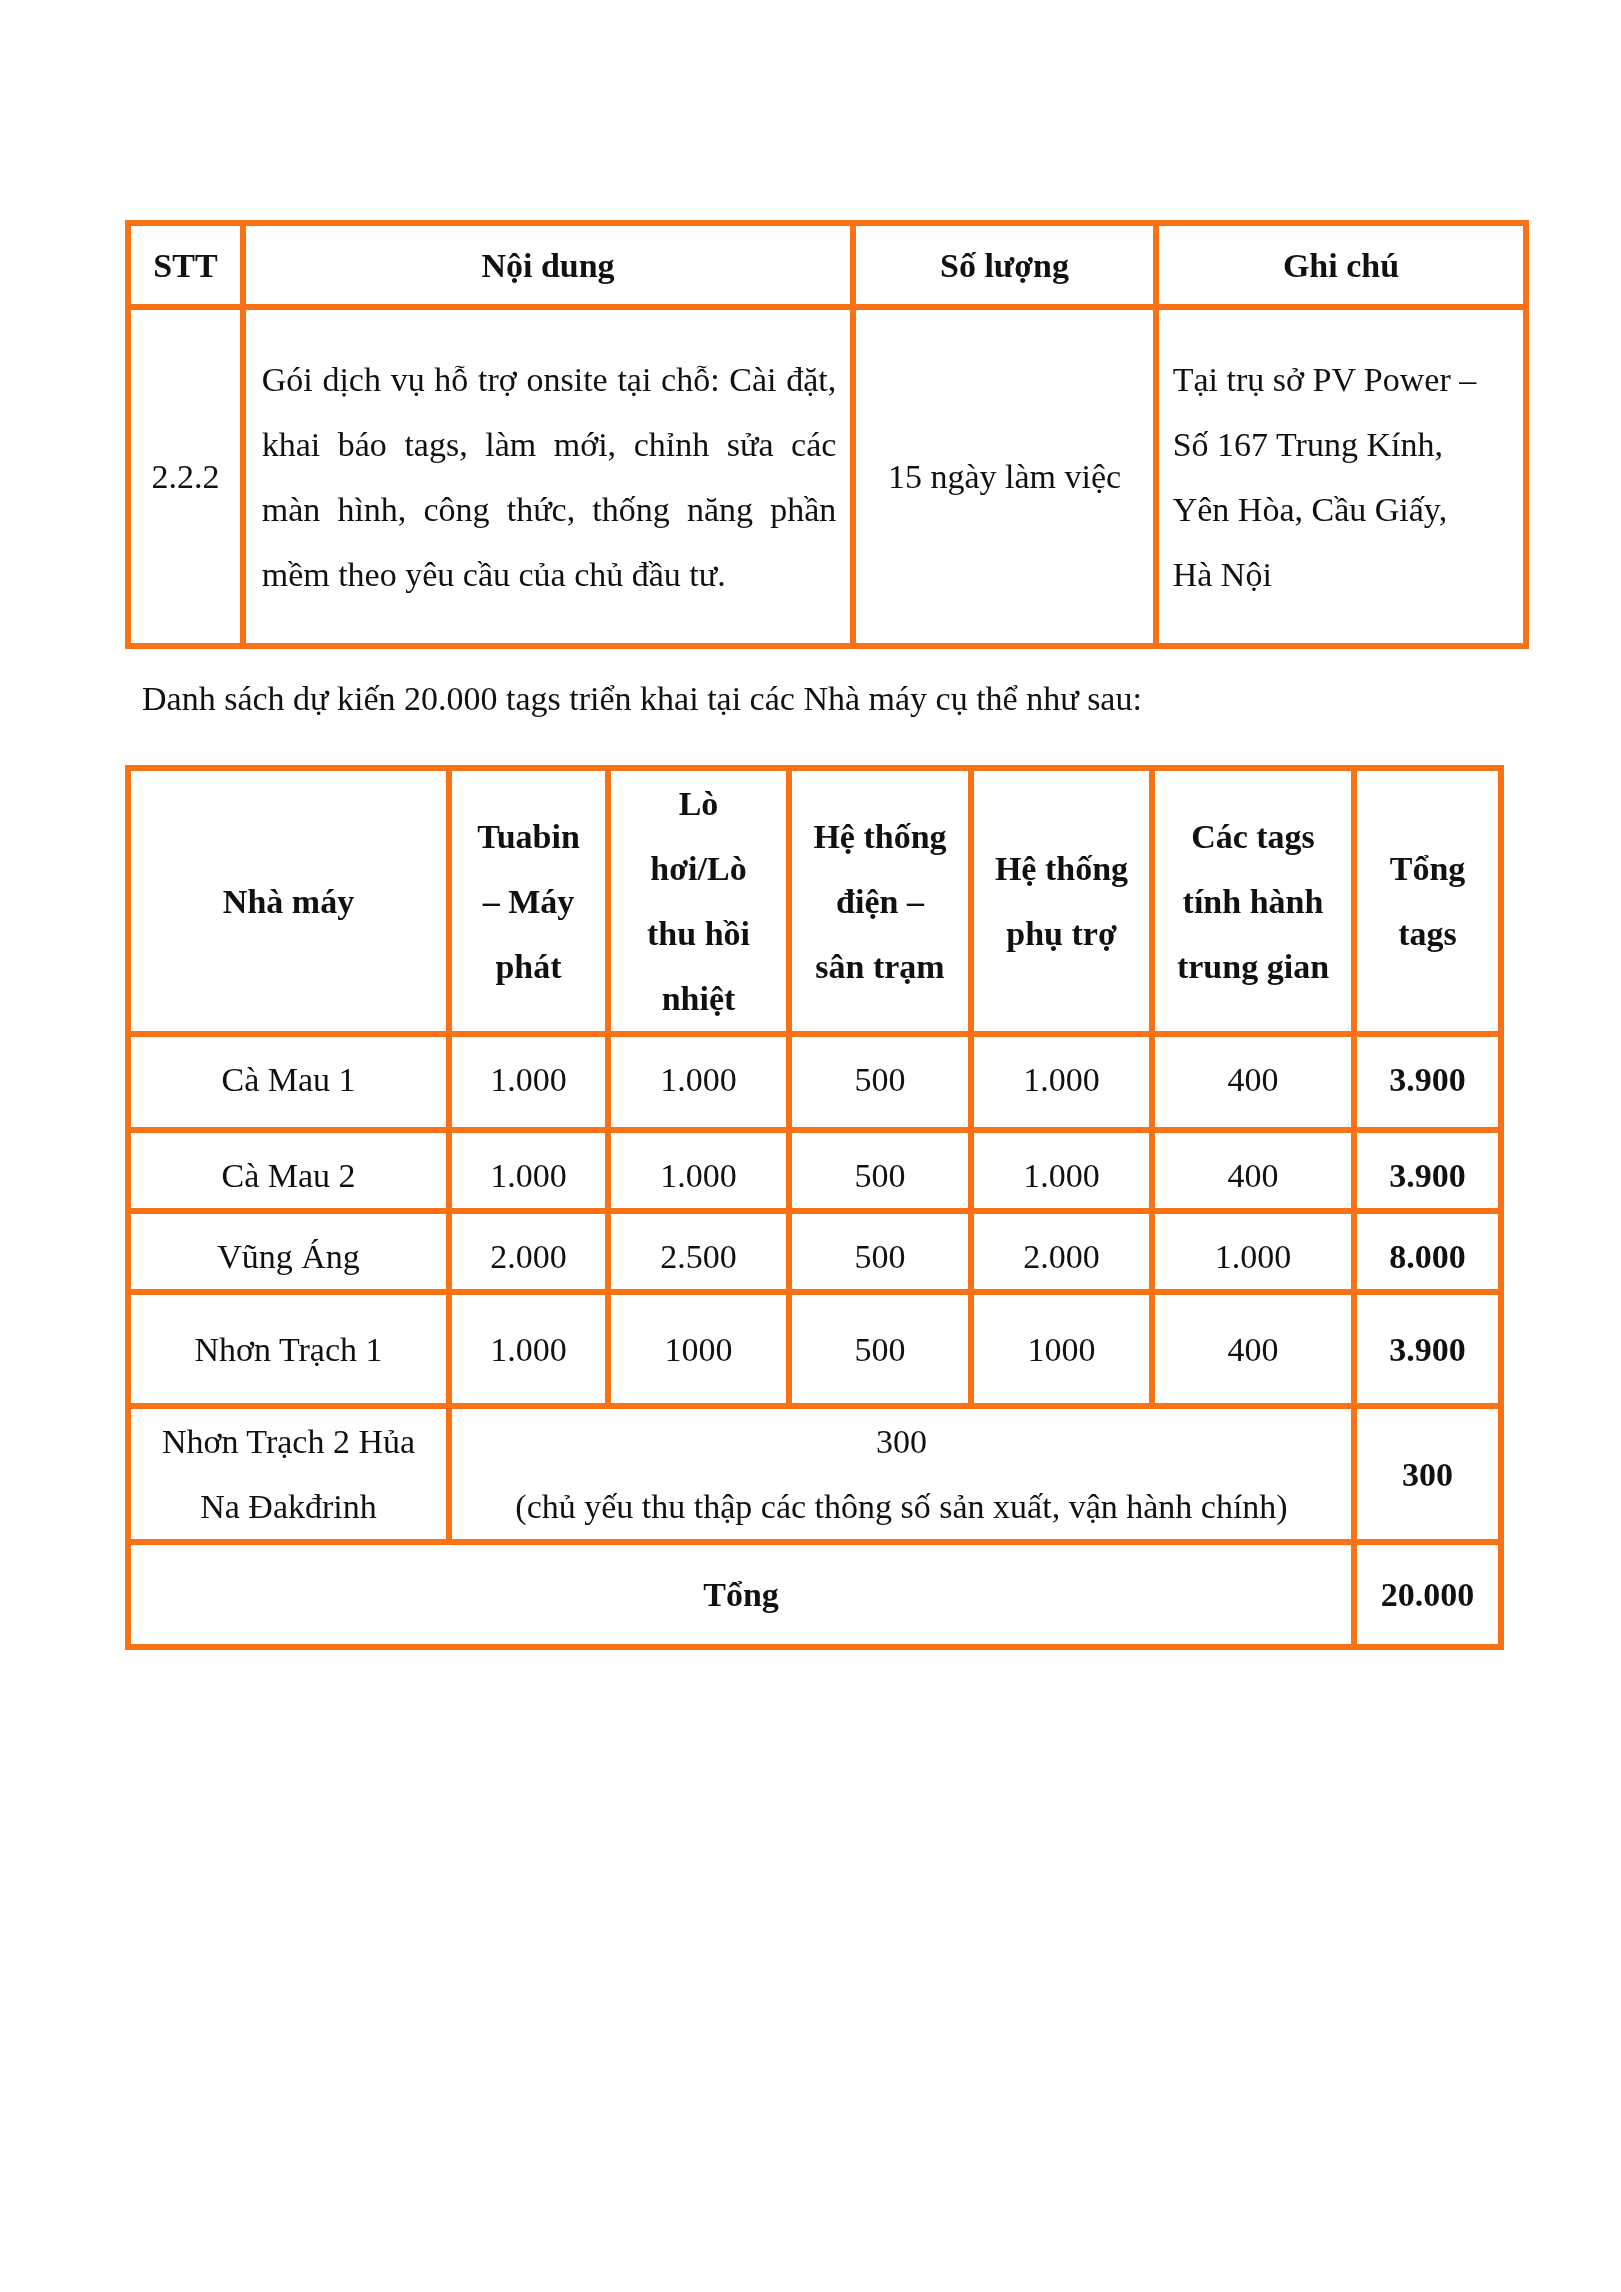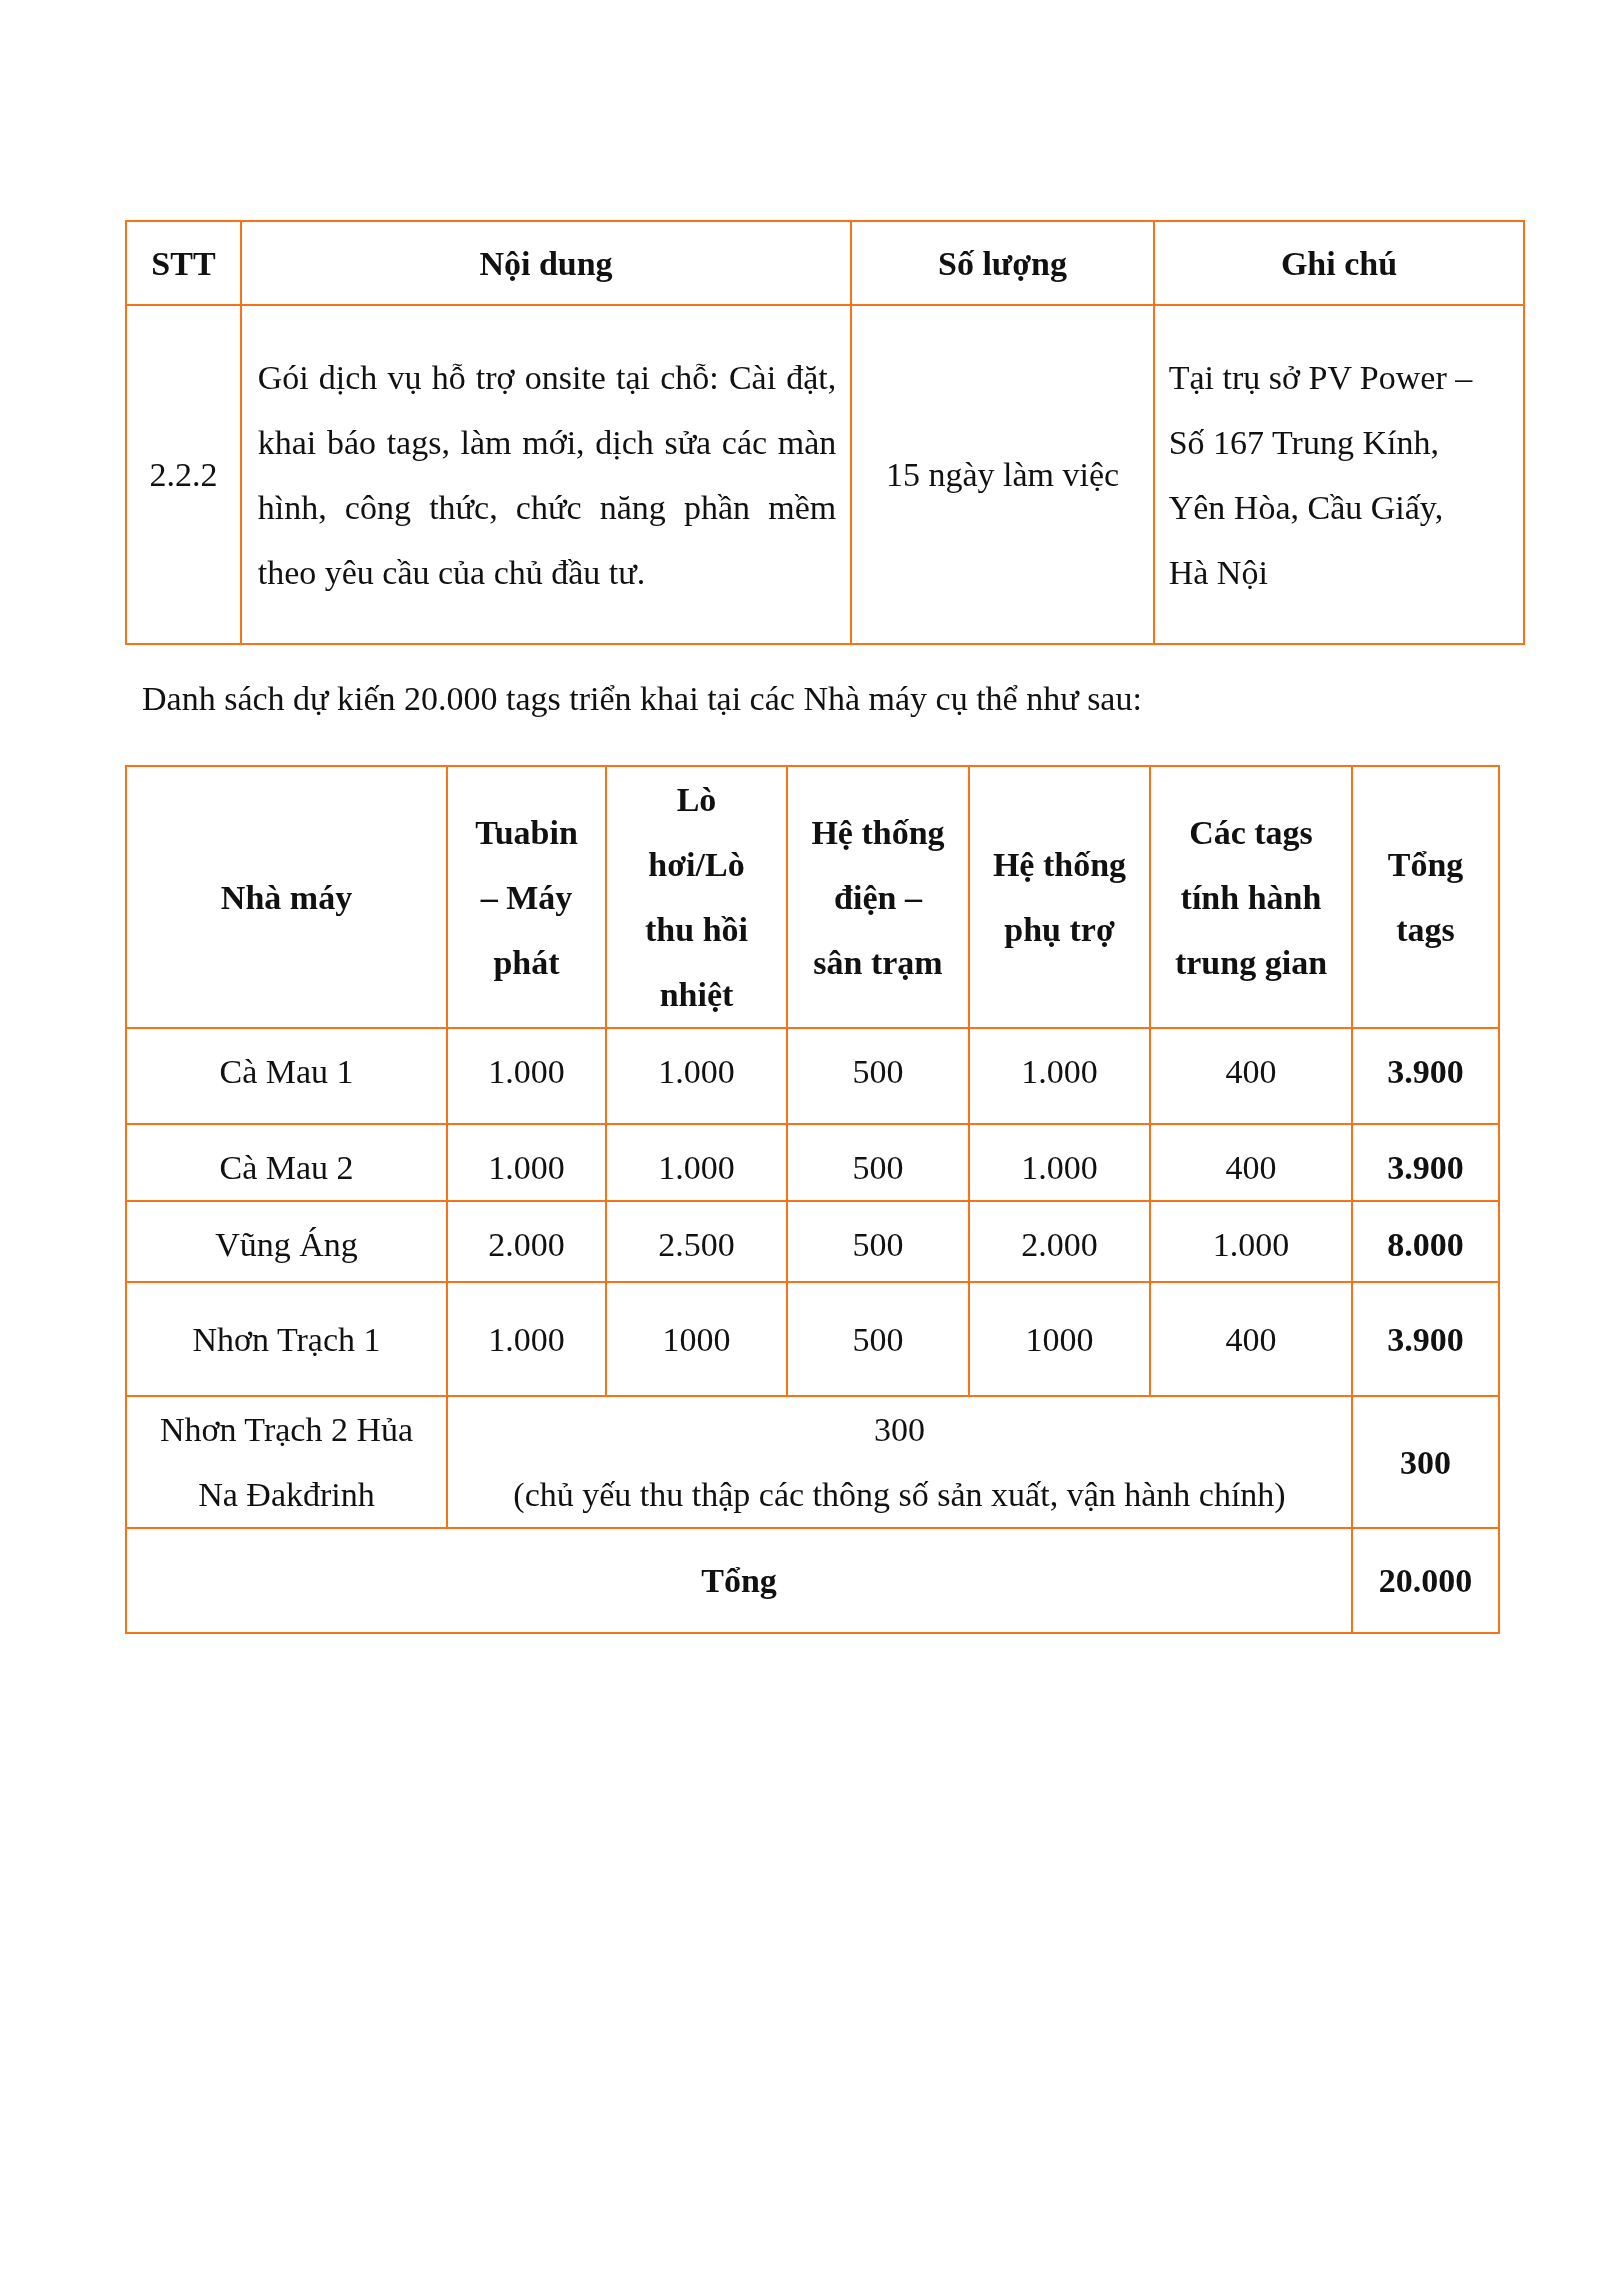--- a/index.html
+++ b/index.html
@@ -1,19 +1,19 @@
 <!DOCTYPE html>
 <html><head>
 <meta charset="utf-8">
 <style>
   html, body { margin: 0; padding: 0; background: #ffffff; }
   body { width: 1621px; height: 2293px; position: relative; overflow: hidden;
          font-family: "Liberation Serif", "DejaVu Serif", serif; color: #111; }
   table { border-collapse: collapse; position: absolute; table-layout: fixed; }
-  td, th { border: 2px solid #f97316; text-align: center; vertical-align: middle; padding: 0; }
+  td, th { border: 6px solid #f97316; text-align: center; vertical-align: middle; padding: 0; }
   th { font-weight: bold; font-size: 34px; line-height: 65px; }
   td { font-size: 34px; line-height: 65px; font-weight: normal; }
 
   #t1 { left: 125px; top: 220px; width: 1398px; }
   #t1 .h { height: 84px; }
   #t1 .b { height: 339px; }
   #t1 td.just { text-align: justify; text-align-last: left; padding: 0 13.7px 0 15.7px; }
   #t1 td.note { text-align: left; padding: 0 13.7px 0 13.7px; }
 
   .para { position: absolute; left: 142px; top: 680px; font-size: 34px; white-space: nowrap; }
@@ -43,21 +43,21 @@
     </colgroup>
   <tbody>
       <tr class="h">
     <th>STT</th>
     <th>Nội dung</th>
     <th>Số lượng</th>
     <th>Ghi chú</th>
   </tr>
   <tr class="b">
     <td>2.2.2</td>
-    <td class="just">Gói dịch vụ hỗ trợ onsite tại chỗ: Cài đặt, khai báo tags, làm mới,  dịch sửa các màn hình, công thức, chức năng phần mềm theo yêu cầu của chủ đầu tư.</td>
+    <td class="just">Gói dịch vụ hỗ trợ onsite tại chỗ: Cài đặt, khai báo tags, làm mới,  chỉnh sửa các màn hình, công thức, thống năng phần mềm theo yêu cầu của chủ đầu tư.</td>
     <td>15 ngày làm việc</td>
     <td class="note">
       <span class="ml">Tại trụ sở PV Power –</span>
       <span class="ml">Số 167 Trung Kính,</span>
       <span class="ml">Yên Hòa, Cầu Giấy,</span>
       <span class="ml">Hà Nội</span>
     </td>
   </tr>
 </tbody>
   </table>

